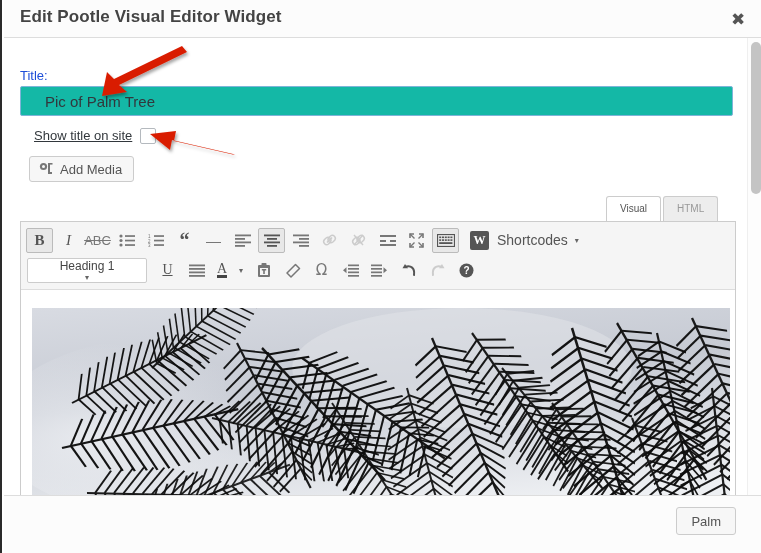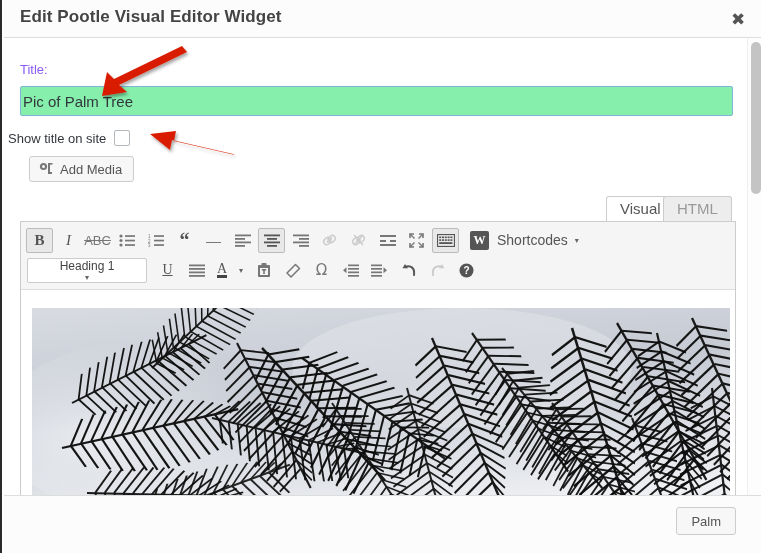--- a/index.html
+++ b/index.html
@@ -100,49 +100,50 @@
     height: 152px;
     border-radius: 6px;
     background: #c4c4c4;
     cursor: pointer;
   }
 
   
   #title-label {
     position: absolute;
     left: 16px;
-    top: 24px;
+    top: 30px;
     font-size: 13px;
-    color: #8b5cf6;
+    color: #1d4ed8;
   }
   #title-input {
     position: absolute;
     left: 16px;
     top: 48px;
     width: 713px;
     height: 30px;
     box-sizing: border-box;
-    padding: 3px 2px;
+    padding: 3px 24px;
     font-family: "Liberation Sans", sans-serif;
     font-size: 15px;
     color: #32373c;
     border: 1px solid #7eb4d8;
     border-radius: 2px;
-    background: #86efac;
+    background: #14b8a6;
     outline: none;
   }
 
   
   #show-title-row {
     position: absolute;
-    left: 4px;
+    left: 30px;
     top: 90px;
     height: 20px;
     display: flex;
-    align-items: center;
+    align-items: flex-start;
+    text-decoration: underline;
   }
   #show-title-text {
     font-size: 13px;
     color: #32373c;
     margin-right: 8px;
   }
   #show-title-checkbox {
     width: 16px;
     height: 16px;
     box-sizing: border-box;
@@ -180,21 +181,21 @@
   }
 
   
   .ed-tab {
     position: absolute;
     top: 158px;
     height: 25px;
     box-sizing: border-box;
     padding: 0 13px;
     line-height: 24px;
-    font-size: 15px;
+    font-size: 10px;
     border: 1px solid #ccc;
     border-bottom: none;
     border-radius: 3px 3px 0 0;
     cursor: pointer;
   }
   #tab-visual {
     left: 602px;
     background: #f5f5f5;
     color: #555;
   }

